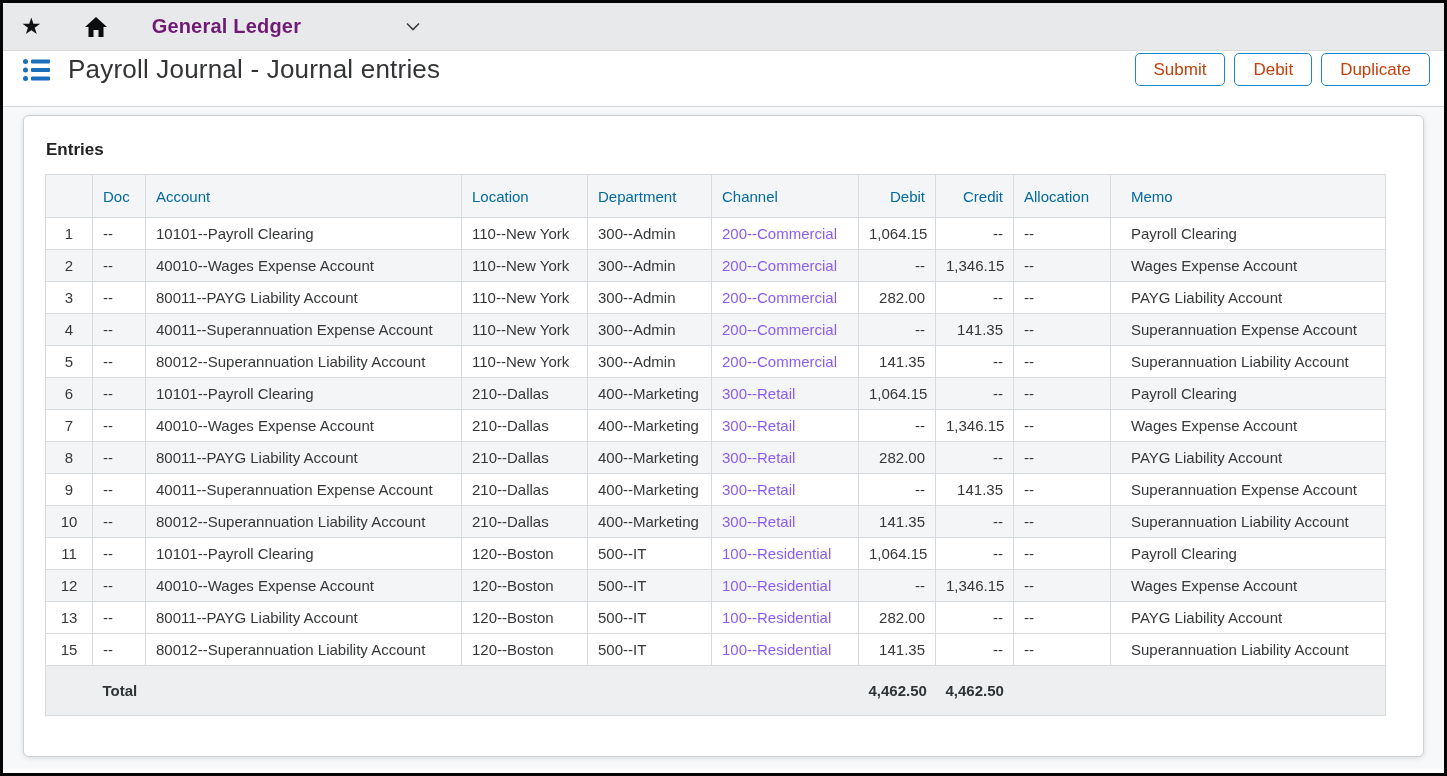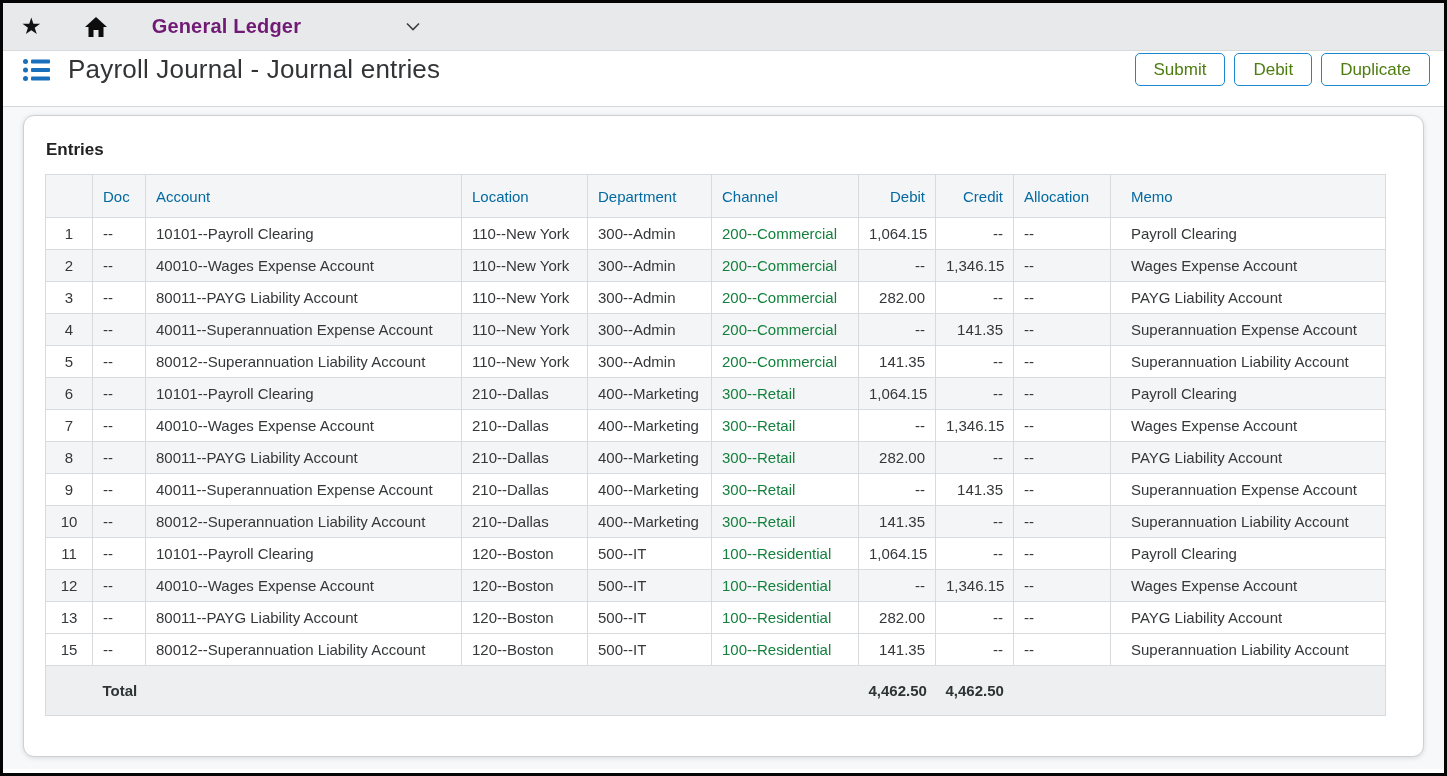--- a/index.html
+++ b/index.html
@@ -25,45 +25,45 @@
   
   .titlebar {
     height:56px; background:#fff; border-bottom:1px solid #d5d7d8;
     display:flex; align-items:center; padding:0 14px 18px 20px;
   }
   .list-icon { width:27px; height:24px; margin-right:18px; cursor:pointer; }
   .page-title { font-size:26px; color:#333436; letter-spacing:.2px; }
   .titlebar .spacer { flex:1; }
   .btn {
     font-family:"Liberation Sans", sans-serif;
-    background:#fff; color:#4d7c0f; border:1.5px solid #1b87cf; border-radius:5px;
+    background:#fff; color:#c2410c; border:1.5px solid #1b87cf; border-radius:5px;
     font-size:17px; padding:5px 18px; margin-left:9px; cursor:pointer; height:33px;
   }
   
   .page { height:662px; background:#f7f8f9; padding:8px 20px 12px; }
   .panel {
-    height:100%; background:#fff; border:1px solid #ccd1d4; border-radius:11px;
+    height:100%; background:#fff; border:1px solid #ccd1d4; border-radius:6px;
     box-shadow:0 1px 5px rgba(0,0,0,.13); padding:18px 20px;
   }
   .section-title { font-size:17px; font-weight:700; color:#222; margin:6px 0 14px 2px; }
   
   table { border-collapse:collapse; table-layout:fixed; width:1340px; font-size:15px; margin-left:1px; }
   table, th, td { border:1px solid #d8dbdd; }
   thead th {
     background:#f3f5f6; font-weight:400; color:#0369a1; text-align:left;
     height:43px; padding:0 10px; overflow:hidden; white-space:nowrap;
   }
   tbody td {
     height:32px; padding:0 10px; color:#353739; overflow:hidden; white-space:nowrap; background:#fff;
   }
   tbody tr.even td { background:#f3f5f6; }
   td.c-num, th.c-num { text-align:center; padding:0 4px; }
   .num { text-align:right; }
   td.memo, th.memo { padding-left:20px; }
-  a.channel-link { color:#15803d; text-decoration:none; cursor:pointer; }
+  a.channel-link { color:#8b5cf6; text-decoration:none; cursor:pointer; }
   tfoot td {
     background:#edeff1; border-left:none; border-right:none; height:17px;
     font-weight:700; color:#2e3335; padding:16px 10px;
   }
   tfoot td:first-child { border-left:1px solid #d8dbdd; }
   tfoot td:last-child { border-right:1px solid #d8dbdd; }
   .chev { display:block; }
 </style>
 </head>
 <body>

